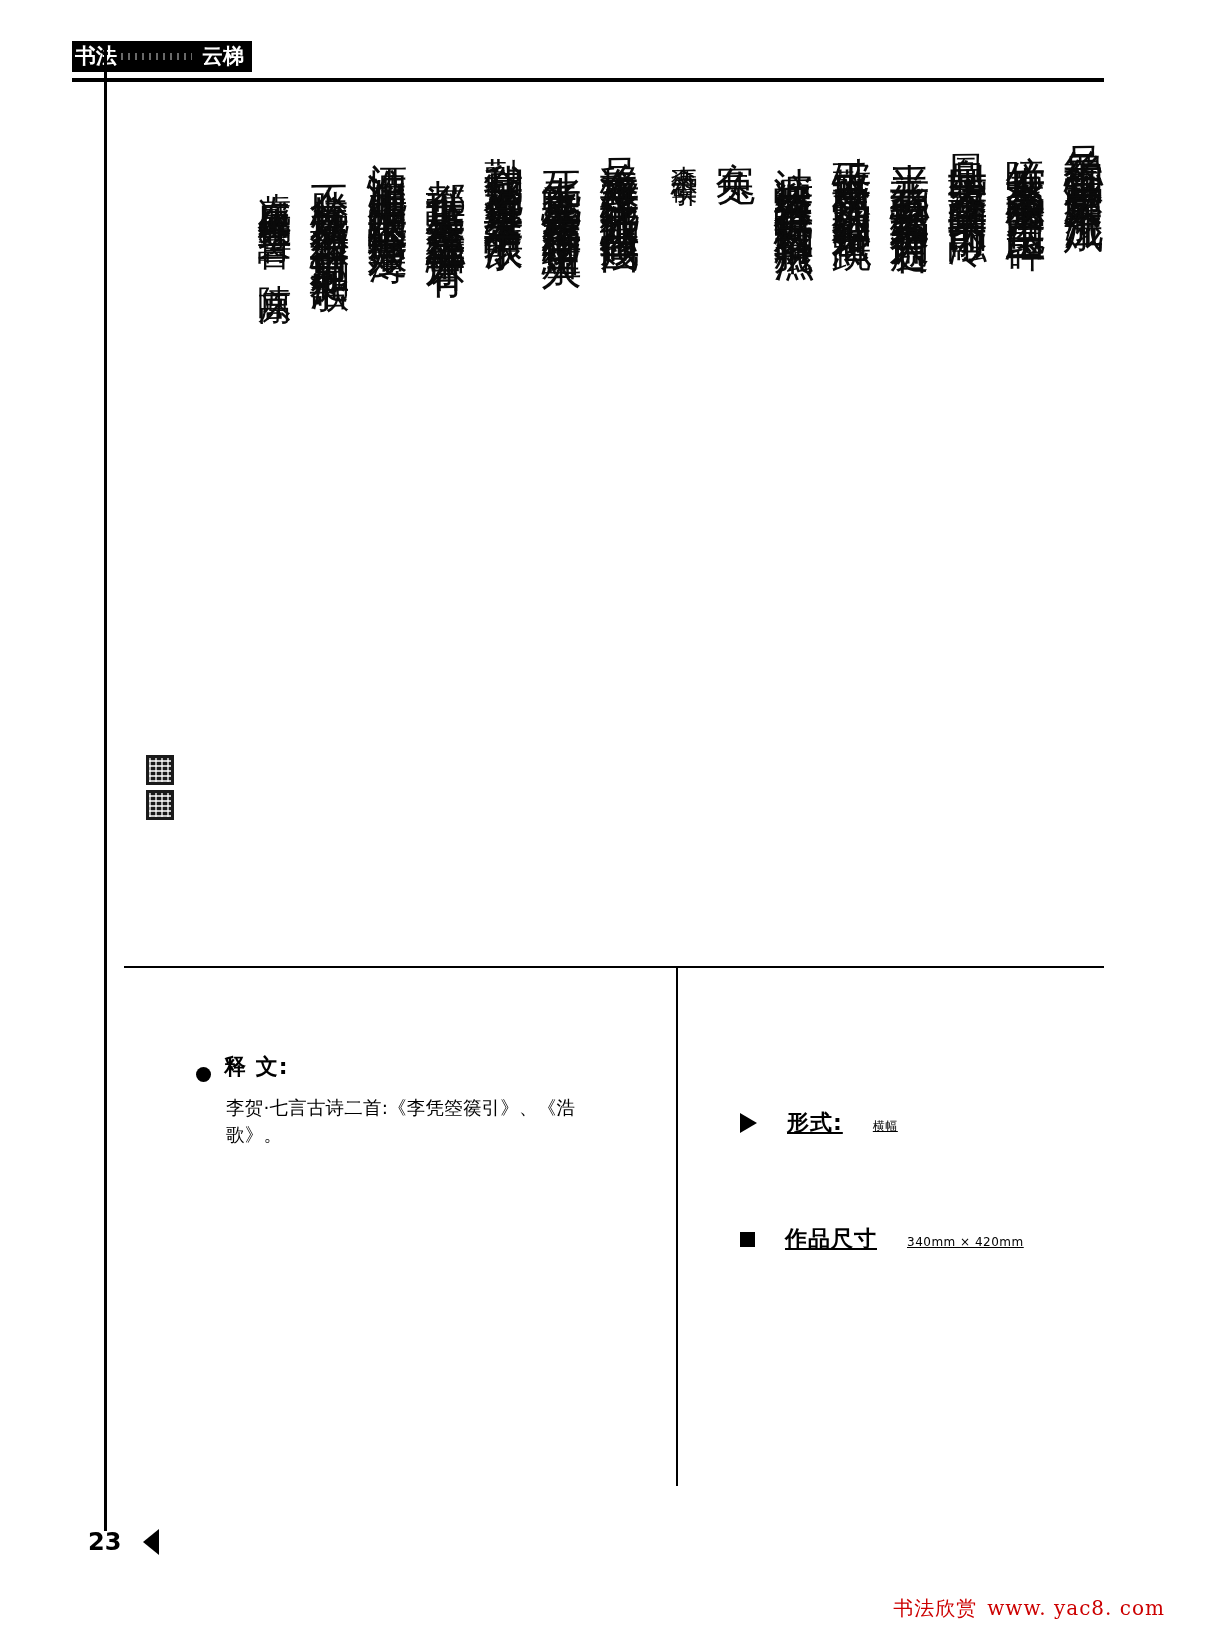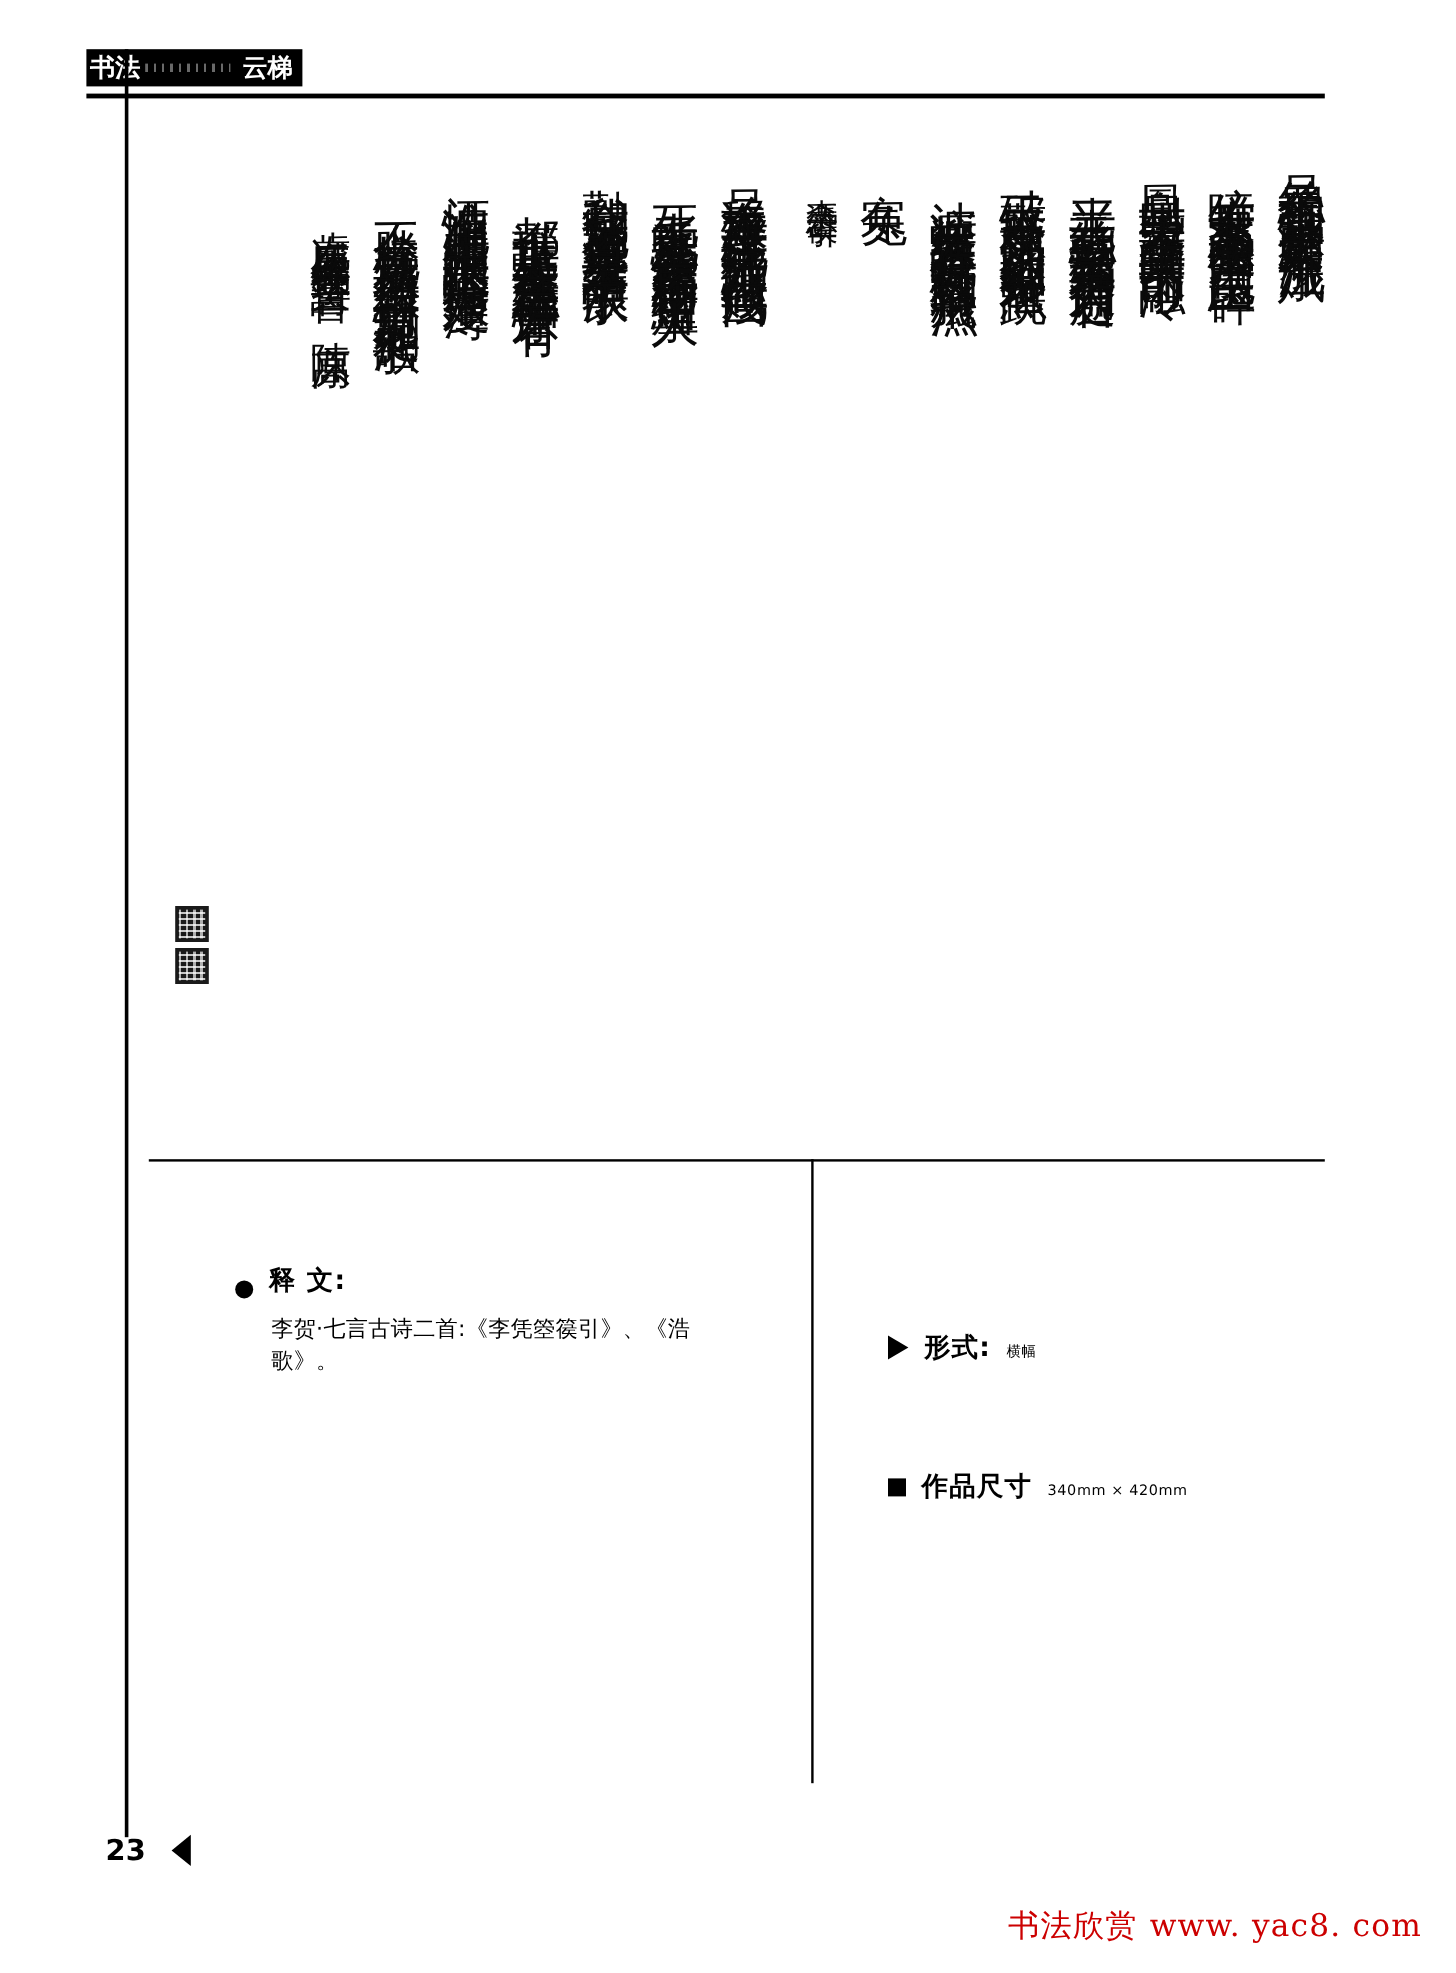--- a/index.html
+++ b/index.html
@@ -219,22 +219,23 @@
   .notes-right {
     position: absolute;
     left: 740px;
     top: 1108px;
     width: 400px;
     color: #000000;
   }
   .spec-row {
     display: flex;
     align-items: baseline;
-    gap: 13px;
+    gap: 30px;
     margin-bottom: 86px;
+    text-decoration: underline;
   }
   .tri-marker {
     width: 0; height: 0;
     border-left: 17px solid #000;
     border-top: 10px solid transparent;
     border-bottom: 10px solid transparent;
     flex: none;
     position: relative;
     top: 3px;
   }
@@ -273,24 +274,24 @@
     font-family: "DejaVu Sans", "Liberation Sans", sans-serif;
   }
   .folio-tri {
     width: 0; height: 0;
     border-right: 16px solid #000;
     border-top: 13px solid transparent;
     border-bottom: 13px solid transparent;
   }
   .watermark {
     position: absolute;
-    right: 28px;
+    right: 48px;
     bottom: 22px;
     color: #cc0000;
-    font-size: 26px;
+    font-size: 20px;
     letter-spacing: 1px;
     font-family: "DejaVu Serif", "Liberation Serif", serif;
     white-space: nowrap;
   }
   .watermark .wm-url {
     font-family: "DejaVu Serif", "Liberation Serif", serif;
     margin-left: 10px;
   }
 </style>
 </head>

